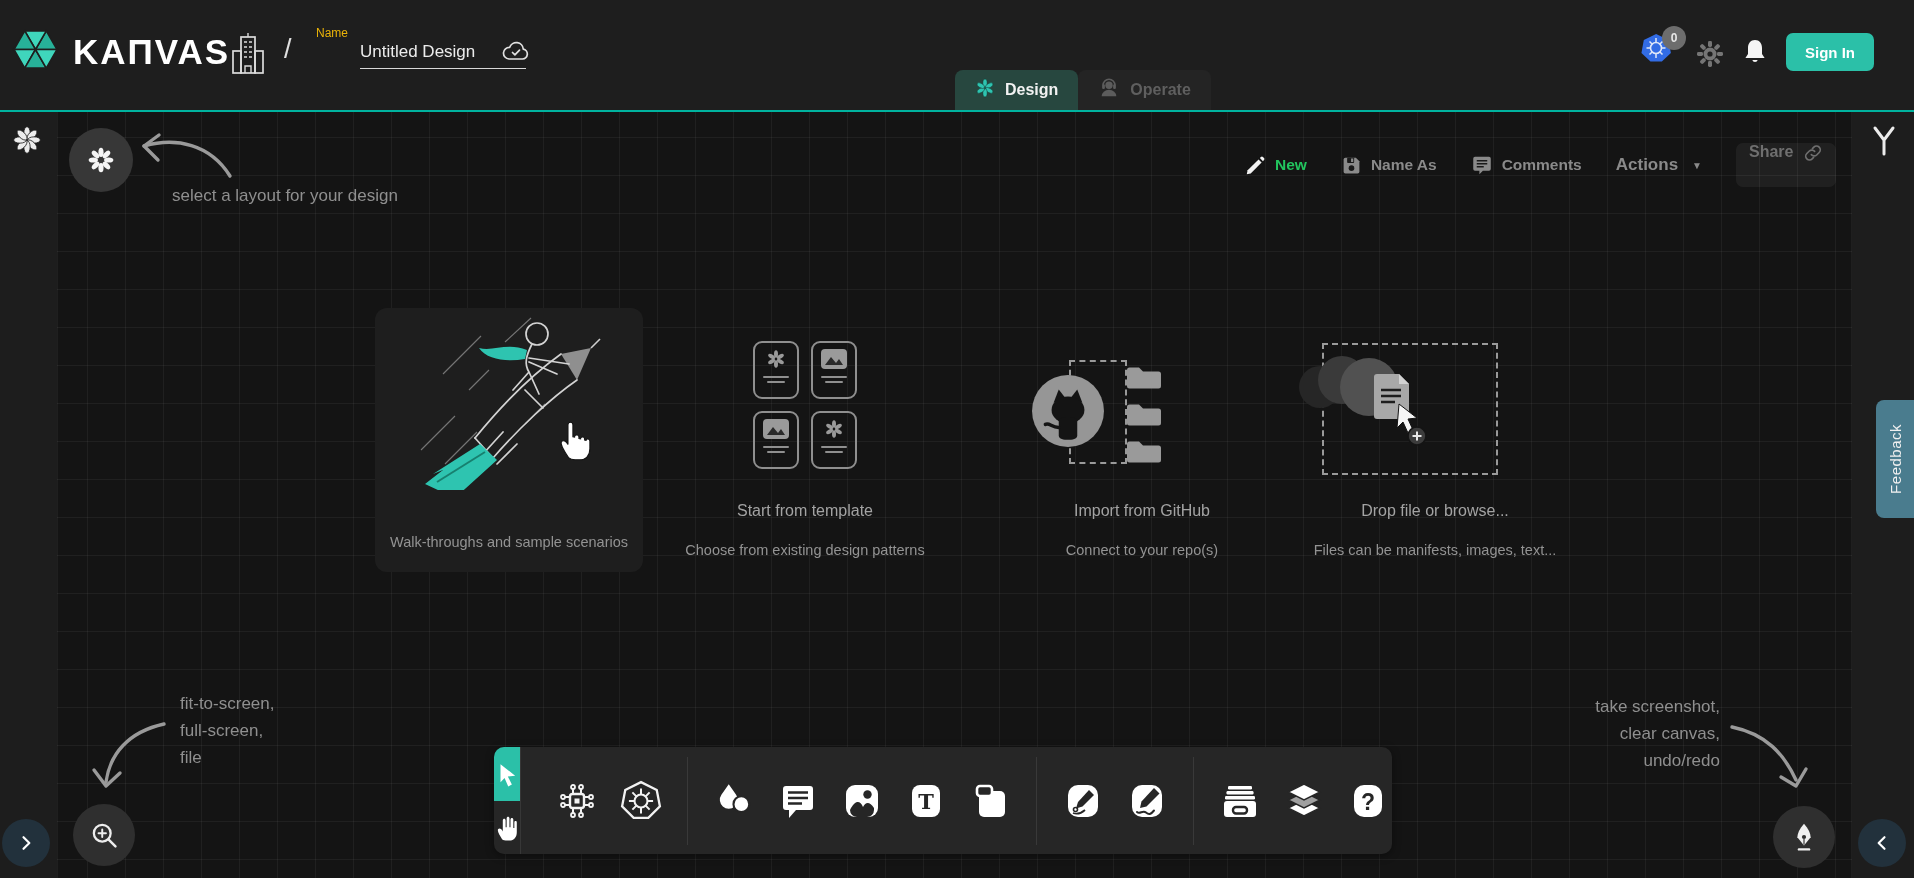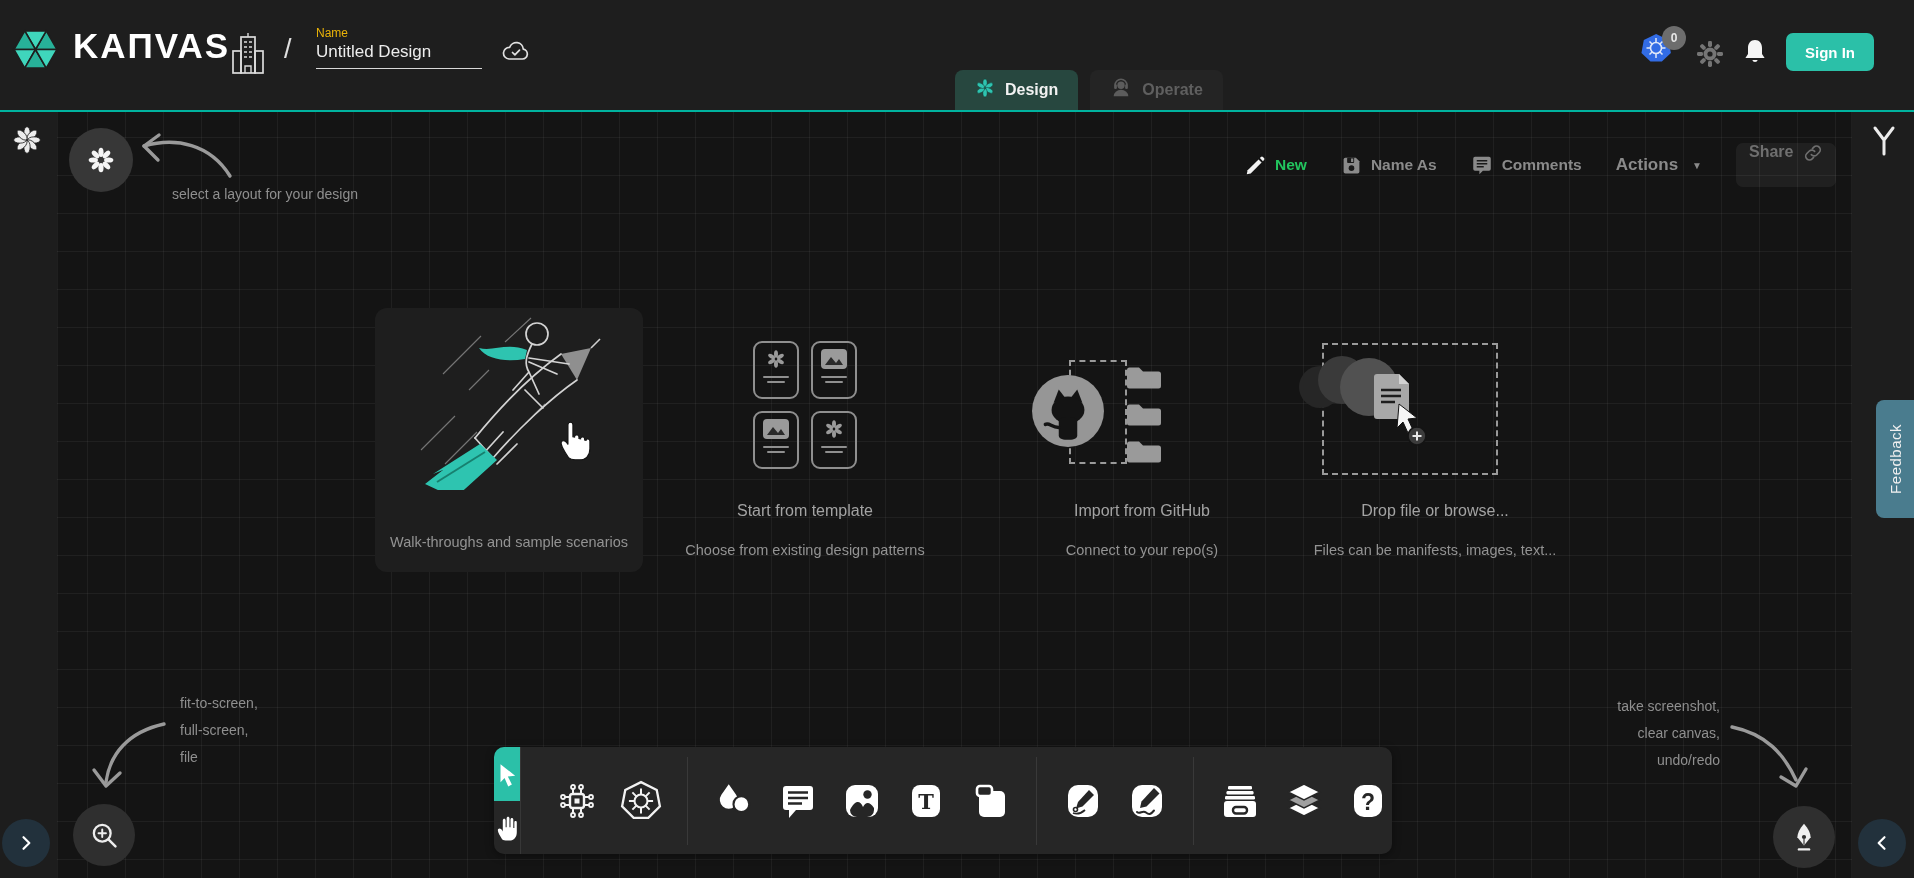--- a/index.html
+++ b/index.html
@@ -1,31 +1,31 @@
 <!DOCTYPE html>
 <html><head>
 <meta charset="utf-8">
 <style>
   html,body{margin:0;padding:0;background:#0c0c0c;}
   #app{position:relative;width:1914px;height:878px;overflow:hidden;
        font-family:"Liberation Sans",sans-serif;background:#141414;
        -webkit-font-smoothing:antialiased;}
   .abs{position:absolute;}
-  .flex{display:flex;align-items:flex-start;}
+  .flex{display:flex;align-items:center;}
 
   
   .header{position:absolute;left:0;top:0;width:1914px;height:110px;background:#1e1e1e;}
   .accent-line{position:absolute;left:0;top:110px;width:1914px;height:2px;background:#00B39F;}
   .logo-text{color:#fff;font-size:35px;font-weight:800;letter-spacing:2px;}
   .name-label{color:#eab308;font-size:12px;}
   .name-input{background:transparent;border:none;border-bottom:1.5px solid #d9d9d9;color:#ececec;
-              font-size:17px;font-family:"Liberation Sans",sans-serif;width:166px;padding:2px 0 6px 0;outline:none;}
+              font-size:17px;font-family:"Liberation Sans",sans-serif;width:166px;padding:2px 0 6px 0;outline:none;margin-left:44px;}
   .slash{color:#e0e0e0;font-size:27px;font-weight:300;}
 
-  .tabs{position:absolute;left:955px;top:70px;display:flex;align-items:flex-start;height:40px;gap:12px;}
+  .tabs{position:absolute;left:955px;top:70px;display:flex;align-items:flex-start;height:40px;}
   .tab{height:40px;display:flex;align-items:center;gap:10px;padding:0 20px;border-radius:8px 8px 0 0;cursor:pointer;}
   .tab.active{background:#27473F;color:#f2f2f2;font-size:16px;font-weight:600;}
   .tab.inactive{background:#242424;color:#5f5f5f;font-size:16px;font-weight:600;}
 
   .signin{background:#2BC0A8;color:#fff;font-size:15px;font-weight:700;border:none;border-radius:7px;
           width:88px;height:38px;cursor:pointer;font-family:"Liberation Sans",sans-serif;}
   .badge{position:absolute;left:16px;top:-7px;width:24px;height:24px;border-radius:50%;background:#6d6d6d;
          color:#e8e8e8;font-size:12px;font-weight:700;display:flex;align-items:center;justify-content:center;}
 
   
@@ -36,21 +36,21 @@
             border-radius:8px 0 0 8px;display:flex;align-items:center;justify-content:center;cursor:pointer;}
   .feedback span{writing-mode:vertical-rl;transform:rotate(180deg);color:#f0f0f0;font-size:15px;letter-spacing:.5px;}
 
   
   .canvas{position:absolute;left:57px;top:112px;width:1793px;height:766px;background:#141414;
           border-left:1px solid rgba(255,255,255,.05);border-right:1px solid rgba(255,255,255,.05);
           background-image:linear-gradient(rgba(255,255,255,.05) 1px,transparent 1px),
                            linear-gradient(90deg,rgba(255,255,255,.05) 1px,transparent 1px);
           background-size:38px 38px;background-position:-9px -13px;}
 
-  .hint{color:#8f8f8f;font-size:14px;}
+  .hint{color:#8f8f8f;font-size:17px;}
   .ann-arrow path,.ann-arrow line{stroke:#9a9a9a;stroke-width:3.4;fill:none;stroke-linecap:round;}
 
   
   .ctoolbar{position:absolute;left:1240px;top:142px;width:596px;height:46px;display:flex;align-items:center;
             justify-content:flex-end;gap:34px;}
   .ct-item{display:flex;align-items:center;gap:9px;cursor:pointer;font-size:15.5px;font-weight:600;color:#8a8a8a;}
   .ct-item.bright{color:#22c55e;}
   .share-btn{width:100px;height:44px;border-radius:7px;background:rgba(255,255,255,.055);display:flex;
              justify-content:space-between;padding:0 13px;box-sizing:border-box;cursor:pointer;font-weight:bold;}
   .share-btn span{color:#6f6f6f;font-size:16px;}

